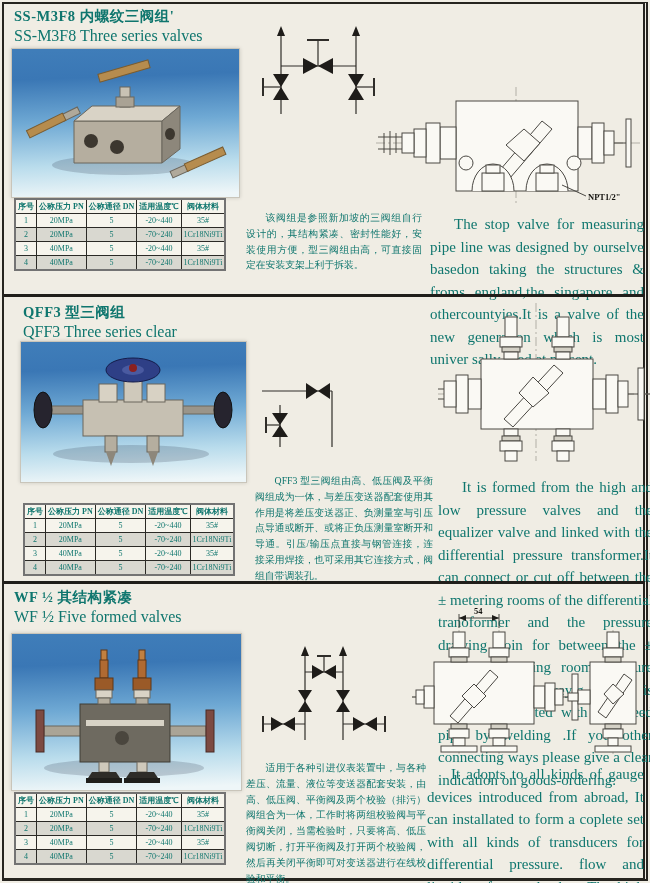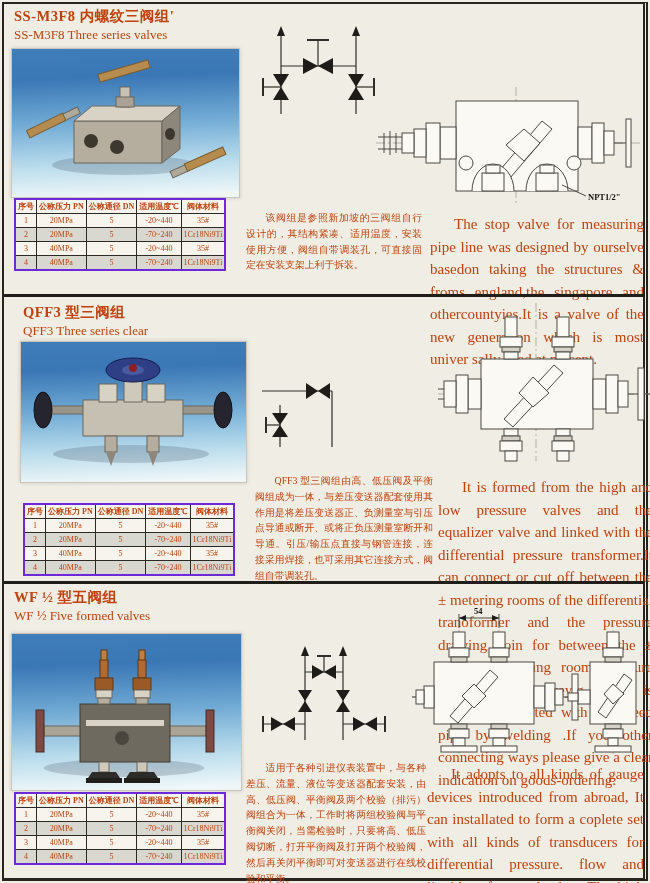--- a/index.html
+++ b/index.html
@@ -1,27 +1,27 @@
 <!DOCTYPE html>
 <html><head>
 <meta charset="utf-8">
 <style>
   html,body{margin:0;padding:0;background:#888;}
-  #page{position:relative;width:650px;height:883px;background:#f0ede4;font-family:"Liberation Serif",serif;color:#c2410c;overflow:hidden;margin:0 auto;}
+  #page{position:relative;width:650px;height:883px;background:#f0ede4;font-family:"Liberation Serif",serif;color:#0f766e;overflow:hidden;margin:0 auto;}
   #frame{position:absolute;inset:2px;border:2px solid #26241f;border-right:5px double #26241f;border-bottom:3px solid #26241f;pointer-events:none;}
   .divider{position:absolute;left:4px;right:5px;height:3px;background:#201e1a;}
   .sec{position:absolute;left:0;width:650px;}
   .title-zh{font-weight:bold;font-size:14.5px;letter-spacing:0.5px;}
-  .title-en{font-size:13px;margin-top:1px;}
+  .title-en{font-size:16px;margin-top:1px;}
   .abs{position:absolute;}
   .photo{position:absolute;border:1px solid #c9c5ba;background:linear-gradient(178deg,#3f7db9 2%,#3a77b5 20%,#6fa9d4 48%,#b9dcec 76%,#eef6f8 97%);box-shadow:0 0 4px rgba(0,0,0,.15);}
   .photo svg{display:block;width:100%;height:100%;}
   .para-zh{position:absolute;font-size:9.8px;line-height:1.62;text-align:justify;text-indent:2em;}
   .para-en{position:absolute;font-size:15px;line-height:1.5;text-align:justify;text-indent:1.6em;}
-  table.spec{position:absolute;border-collapse:collapse;border:2px solid #6d28d9;font-size:8px;background:#f6f4ec;}
+  table.spec{position:absolute;border-collapse:collapse;border:2px solid #737373;font-size:8px;background:#f6f4ec;}
   table.spec th,table.spec td{border:1px solid #2b2a26;text-align:center;padding:0 2px;height:13px;white-space:nowrap;}
   table.spec th{font-weight:bold;}
   table.spec tbody tr:nth-child(even) td{background:#d9d8d0;}
   
   .ln{stroke:#2f2d29;stroke-width:1.2;fill:none;}
   .ln2{stroke:#2f2d29;stroke-width:2;fill:none;}
   .fl{fill:#1e1c19;stroke:none;}
   
   .w{fill:#faf9f4;stroke:#4a4843;stroke-width:1;}
   .dk{fill:#d4d1c6;stroke:#4a4843;stroke-width:1;}
@@ -151,21 +151,21 @@
           <tr>
             <td>4</td>
             <td>40MPa</td>
             <td>5</td>
             <td>-70~240</td>
             <td>1Cr18Ni9Ti</td>
           </tr>
         </tbody>
       </table>
 
-    <p class="para-zh" style="left:246px;top:196px;width:176px;">该阀组是参照新加坡的三阀组自行设计的，其结构紧凑、适用温度，安装使用方便，阀组自带调装孔，可直接固定在安装支架上利于拆装。</p>
+    <p class="para-zh" style="left:246px;top:196px;width:176px;">该阀组是参照新加坡的三阀组自行设计的，其结构紧凑、密封性能好，安装使用方便，型三阀组由高，可直接固定在安装支架上利于拆装。</p>
     <p class="para-en" style="left:430px;top:194px;width:214px;">The stop valve for measuring pipe line was designed by ourselve basedon taking the structures &amp; froms england,the singapore and othercountyies.It is a valve of the new generation which is most univer sally used at present.</p>
   </section>
 
   <div class="divider" style="top:294px;"></div>
 
   <section class="sec" style="top:297px;height:244px;margin-left:9px;">
     <div class="abs" style="left:14px;top:6px;">
       <div class="title-zh">QFF3 型三阀组</div>
       <div class="title-en">QFF3 Three series clear</div>
     </div>
@@ -281,21 +281,21 @@
       </table>
 
     <p class="para-zh" style="left:246px;top:166px;width:178px;">QFF3 型三阀组由高、低压阀及平衡阀组成为一体，与差压变送器配套使用其作用是将差压变送器正、负测量室与引压点导通或断开、或将正负压测量室断开和导通。引压/输压点直接与钢管连接，连接采用焊接，也可采用其它连接方式，阀组自带调装孔。</p>
     <p class="para-en" style="left:429px;top:164px;width:215px;">It is formed from the high and low pressure valves and the equalizer valve and linked with the differential pressure transformer.It can connect or cut off between the ± metering rooms of the differential tranoformer and the pressure drawing poin for between the ± pressure metering rooms.Pressure drawing or corweyig point is directly connected with the steed pipe by welding .If you other connecting ways please give a clear indication on goods-ordering.</p>
   </section>
 
   <div class="divider" style="top:581px;"></div>
 
   <section class="sec" style="top:584px;height:291px;">
     <div class="abs" style="left:14px;top:4px;">
-      <div class="title-zh">WF ½ 型五阀组</div>
+      <div class="title-zh">WF ½ 其结构紧凑</div>
       <div class="title-en">WF ½ Five formed valves</div>
     </div>
 
     <div class="photo" style="left:11px;top:49px;width:229px;height:156px;">
       <svg viewBox="0 0 229 156">
         <ellipse cx="112" cy="134" rx="80" ry="9" fill="rgba(20,30,50,0.18)"></ellipse>
         <rect x="32" y="92" width="38" height="10" fill="#aaa496" stroke="#6b665c"></rect>
         <rect x="156" y="92" width="38" height="10" fill="#aaa496" stroke="#6b665c"></rect>
         <rect x="24" y="76" width="8" height="42" fill="#7c4a42" stroke="#4a2a24"></rect>
         <rect x="194" y="76" width="8" height="42" fill="#7c4a42" stroke="#4a2a24"></rect>

